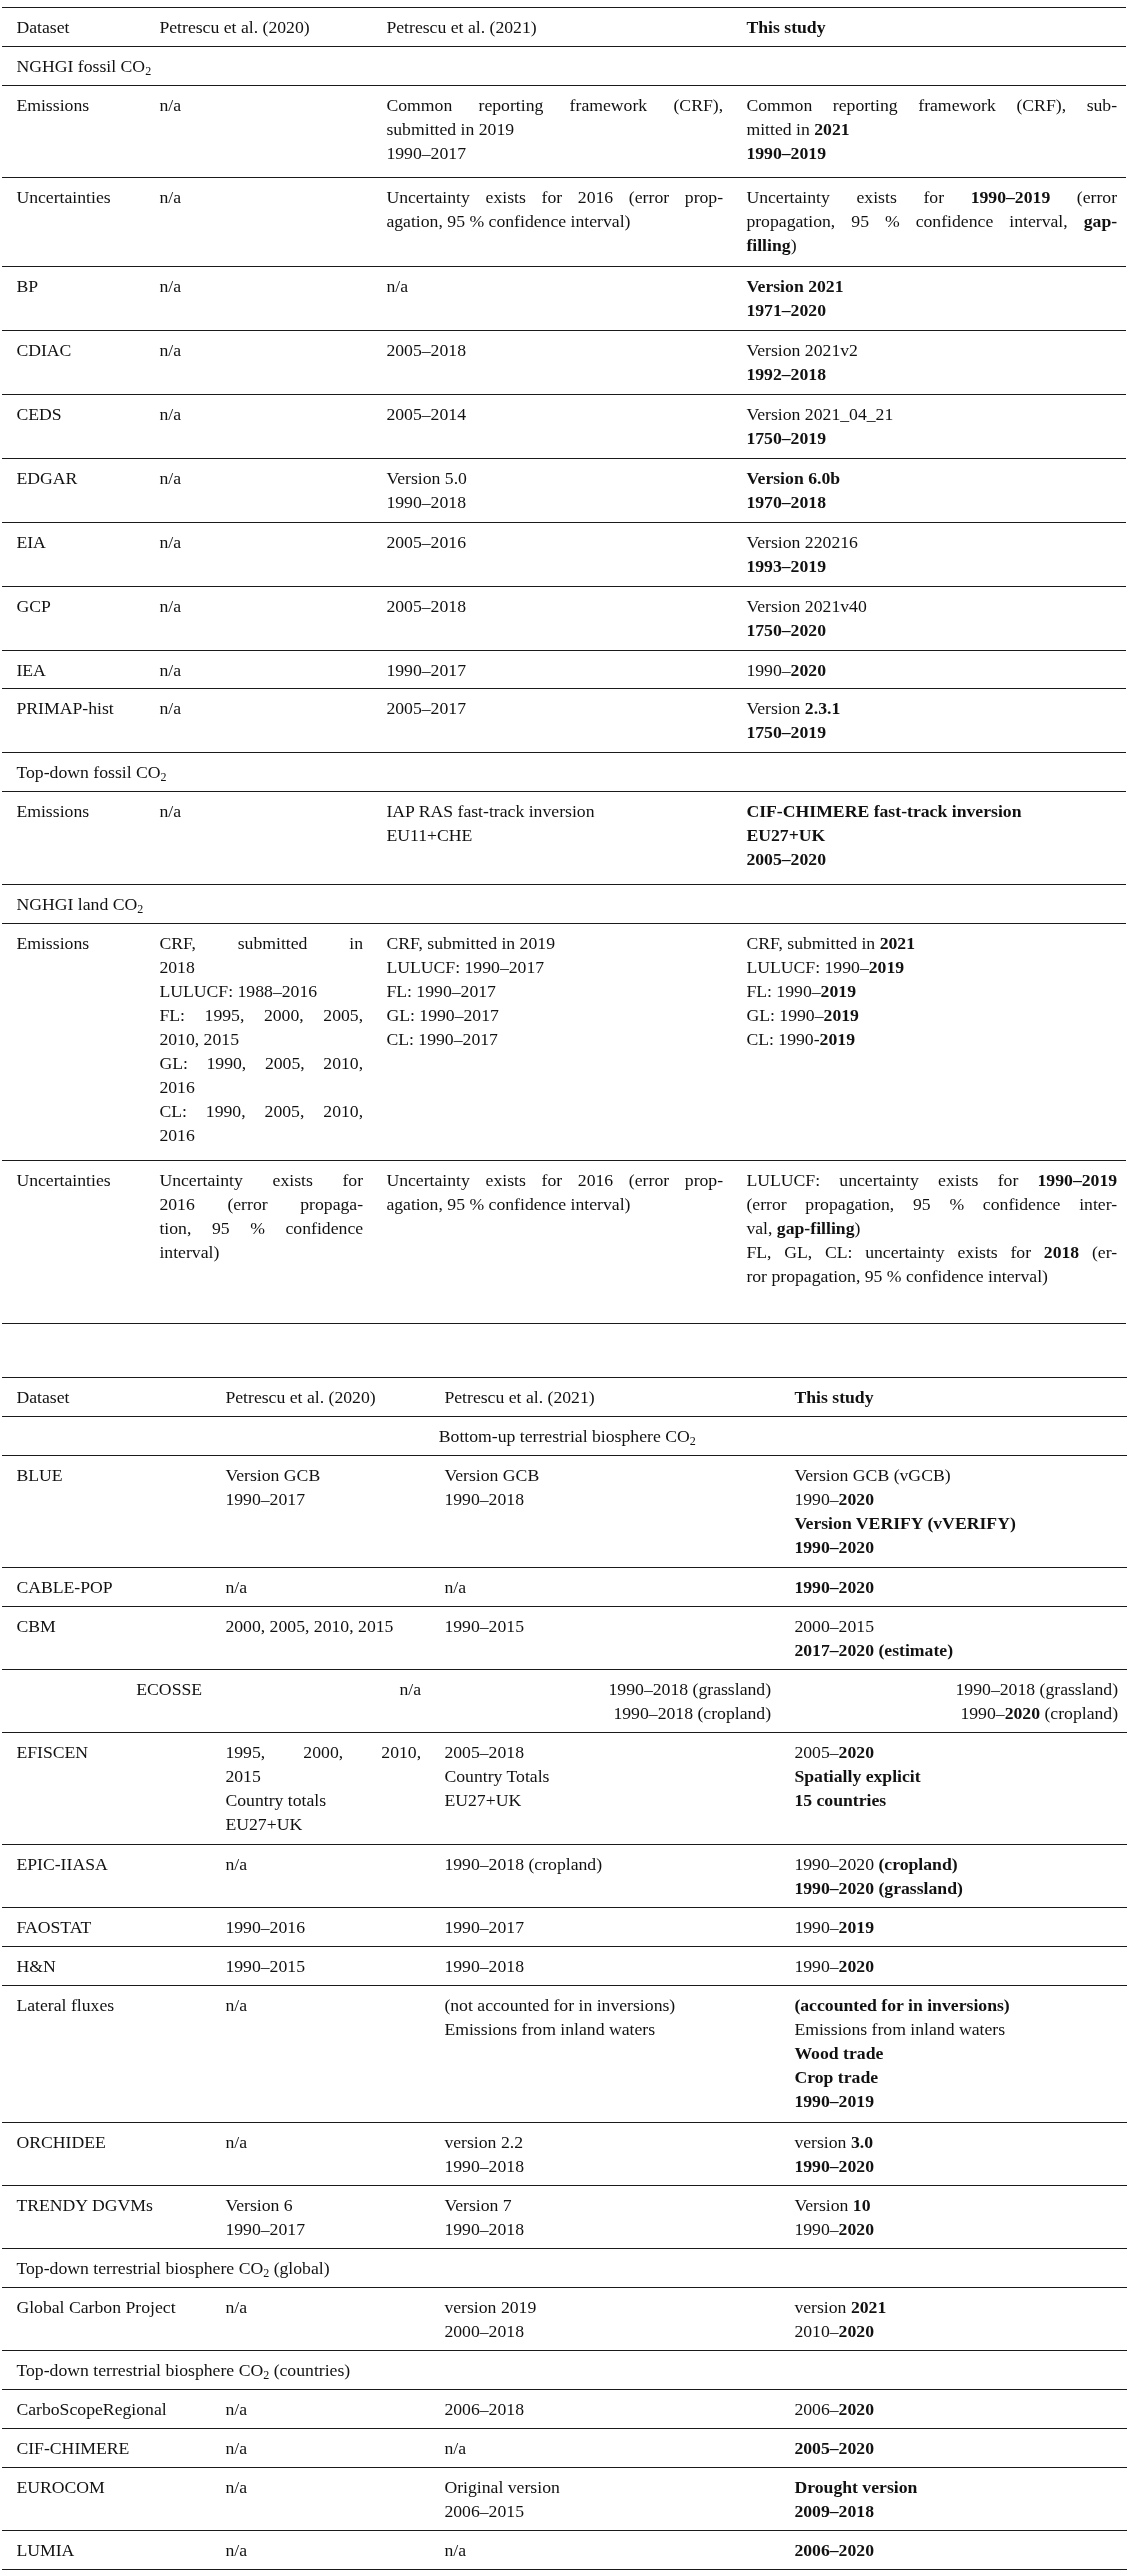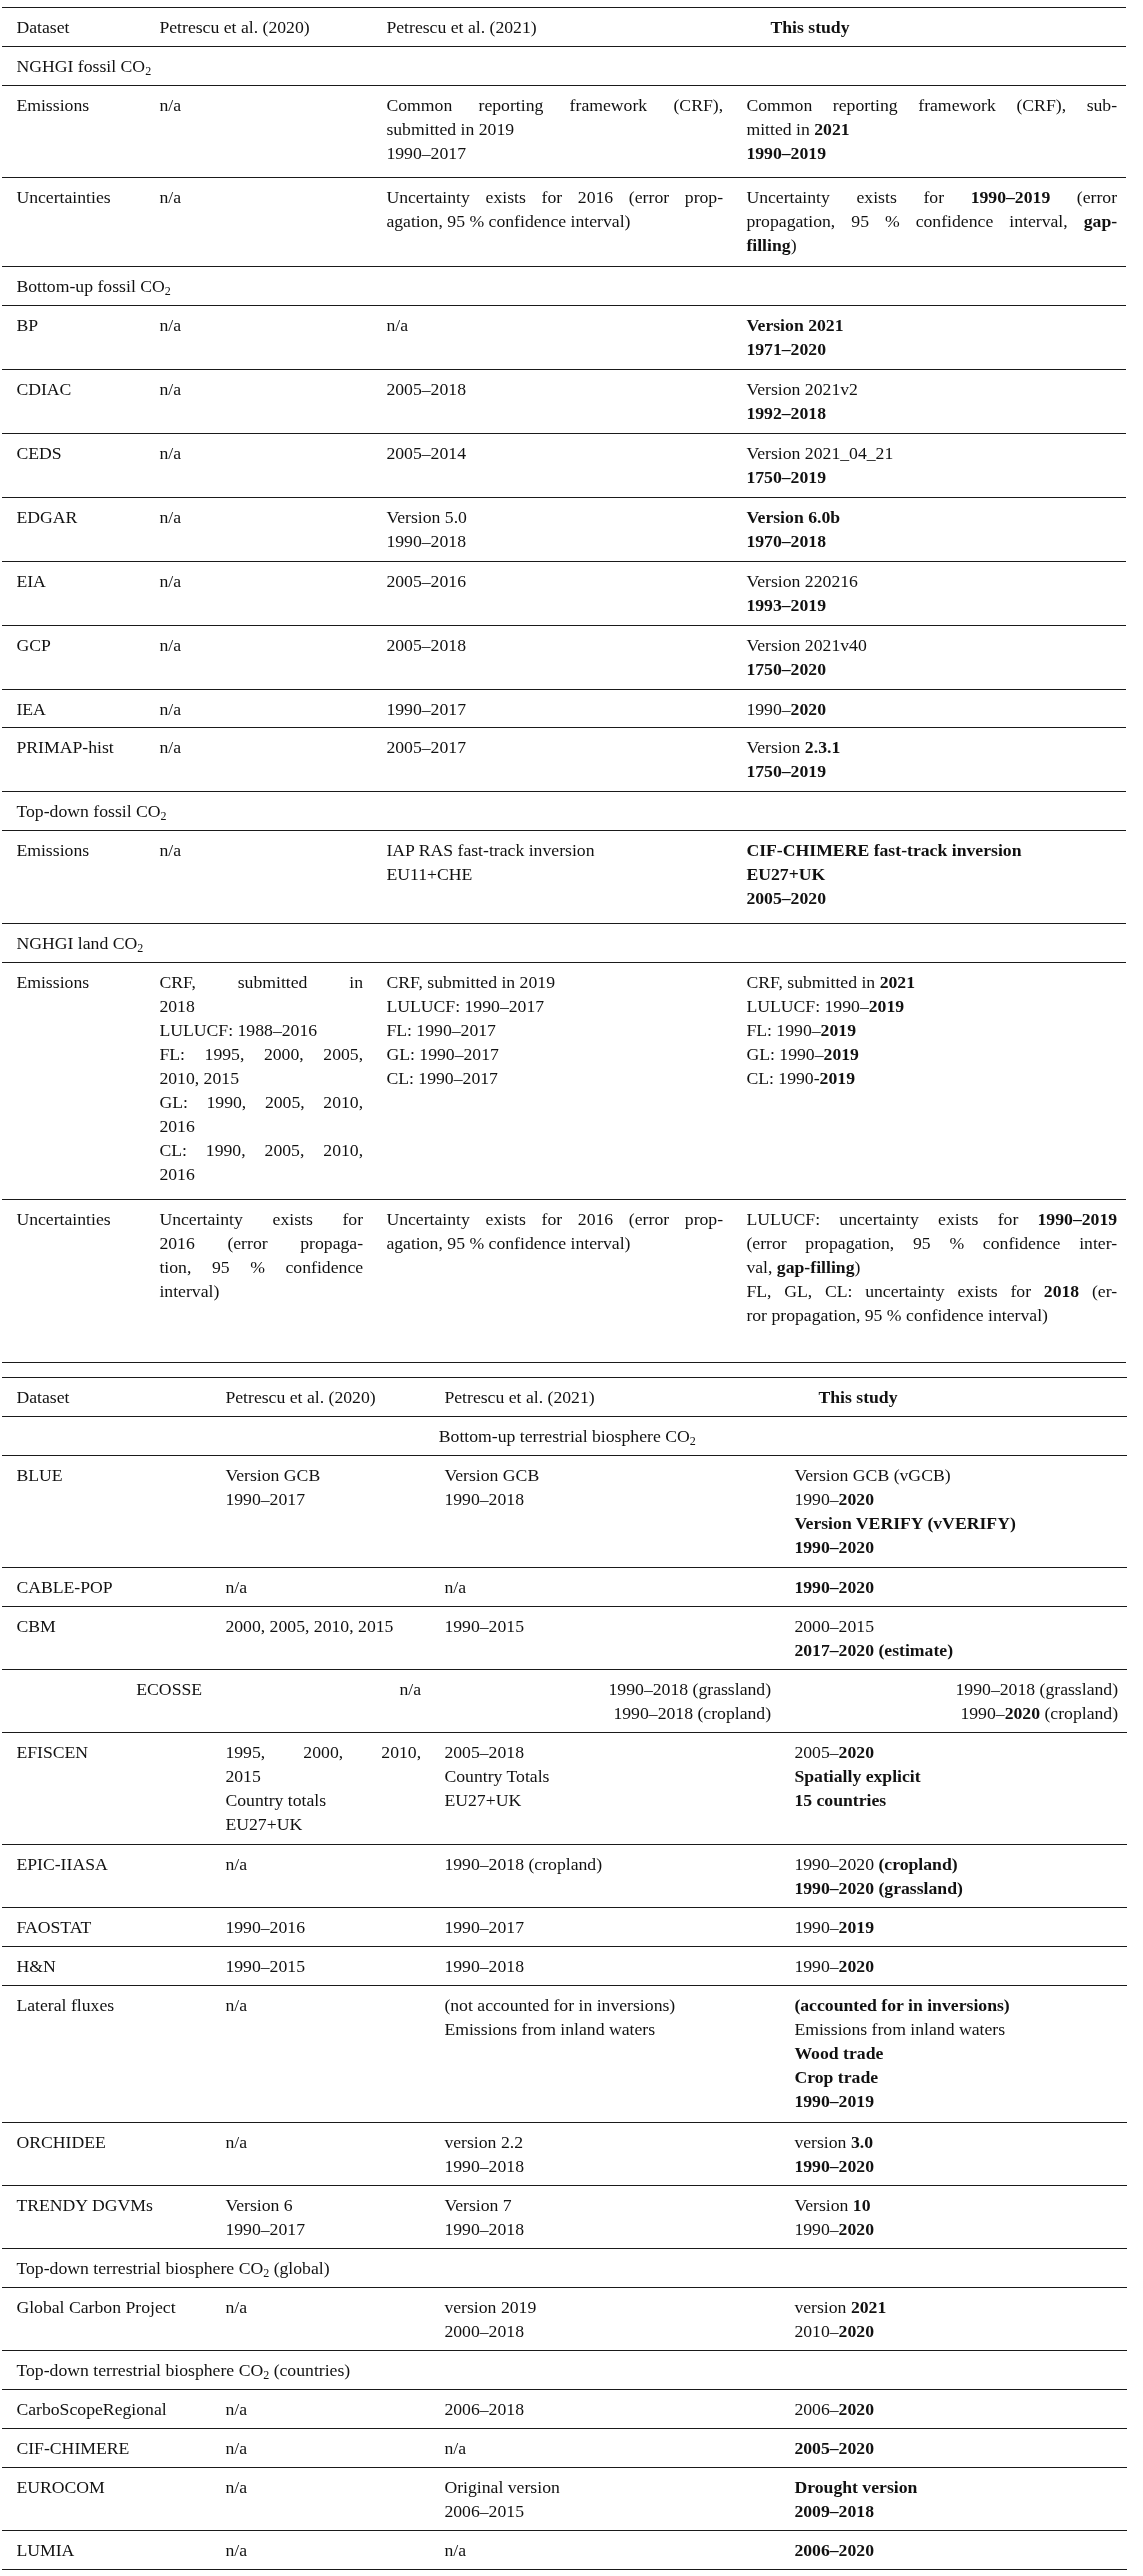--- a/index.html
+++ b/index.html
@@ -14,21 +14,21 @@
   .tbl tr { border-top: 1.4px solid #1a1a1a; }
   .tbl tr:last-child { border-bottom: 1.4px solid #1a1a1a; }
   .tbl td {
     vertical-align: top; padding: 6.6px 8.9px 0 14.4px; line-height: 24px;
     overflow: hidden; box-sizing: border-box;
   }
   .line { display: block; white-space: nowrap; }
   .line.j { text-align: justify; text-align-last: justify; white-space: normal; }
   .b { font-weight: bold; }
   sub { font-size: 12px; line-height: 0; vertical-align: -3.3px; }
-  .hdr-bold { font-weight: bold; margin-left: 24px; }
+  .hdr-bold { font-weight: bold; }
 </style>
 </head>
 <body>
 
 <table class="tbl" id="table1">
     <colgroup>
       <col style="width: 143px;">
       <col style="width: 227px;">
       <col style="width: 360px;">
       <col style="width: 394px;">
@@ -81,25 +81,20 @@
         <td>
           <span class="line j"><span>Uncertainty exists for 2016 (error prop-</span></span>
           <span class="line"><span>agation, 95 % confidence interval)</span></span>
         </td>
         <td>
           <span class="line j"><span>Uncertainty exists for </span><span class="b">1990–2019</span><span> (error</span></span>
           <span class="line j"><span>propagation, 95 % confidence interval, </span><span class="b">gap-</span></span>
           <span class="line"><span class="b">filling</span><span>)</span></span>
         </td>
       </tr>
-      <tr style="height: 39px;">
-        <td colspan="4">
-          <span class="line"><span>Bottom-up fossil CO</span><sub>2</sub><span></span></span>
-        </td>
-      </tr>
       <tr style="height: 64px;">
         <td>
           <span class="line"><span>BP</span></span>
         </td>
         <td>
           <span class="line"><span>n/a</span></span>
         </td>
         <td>
           <span class="line"><span>n/a</span></span>
         </td>

